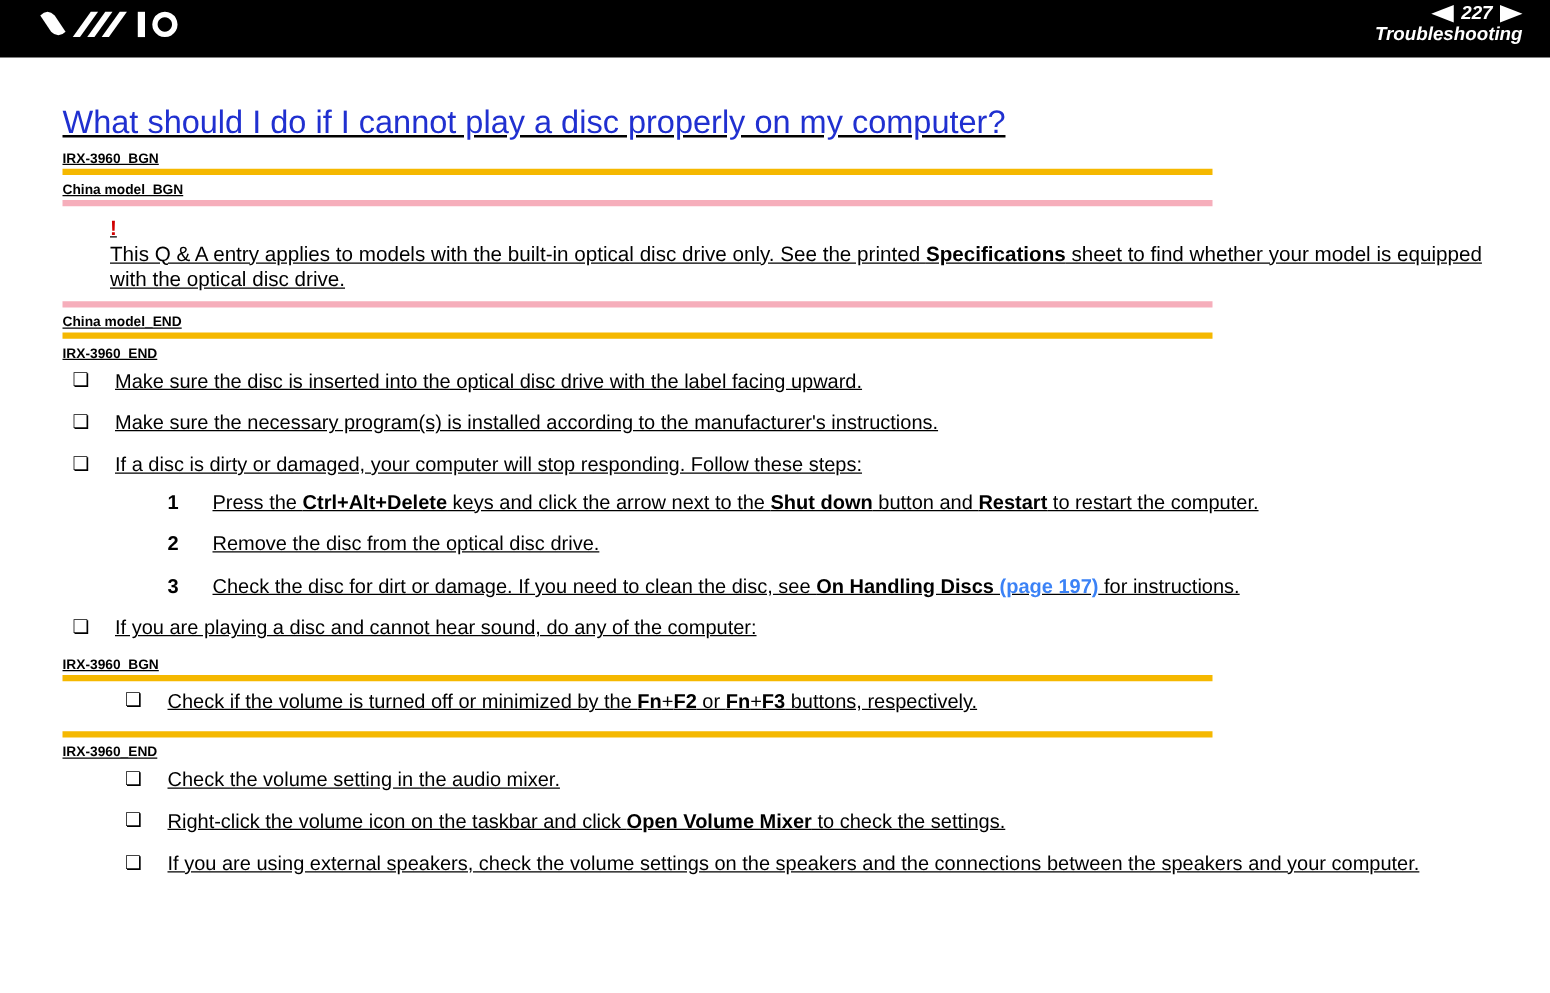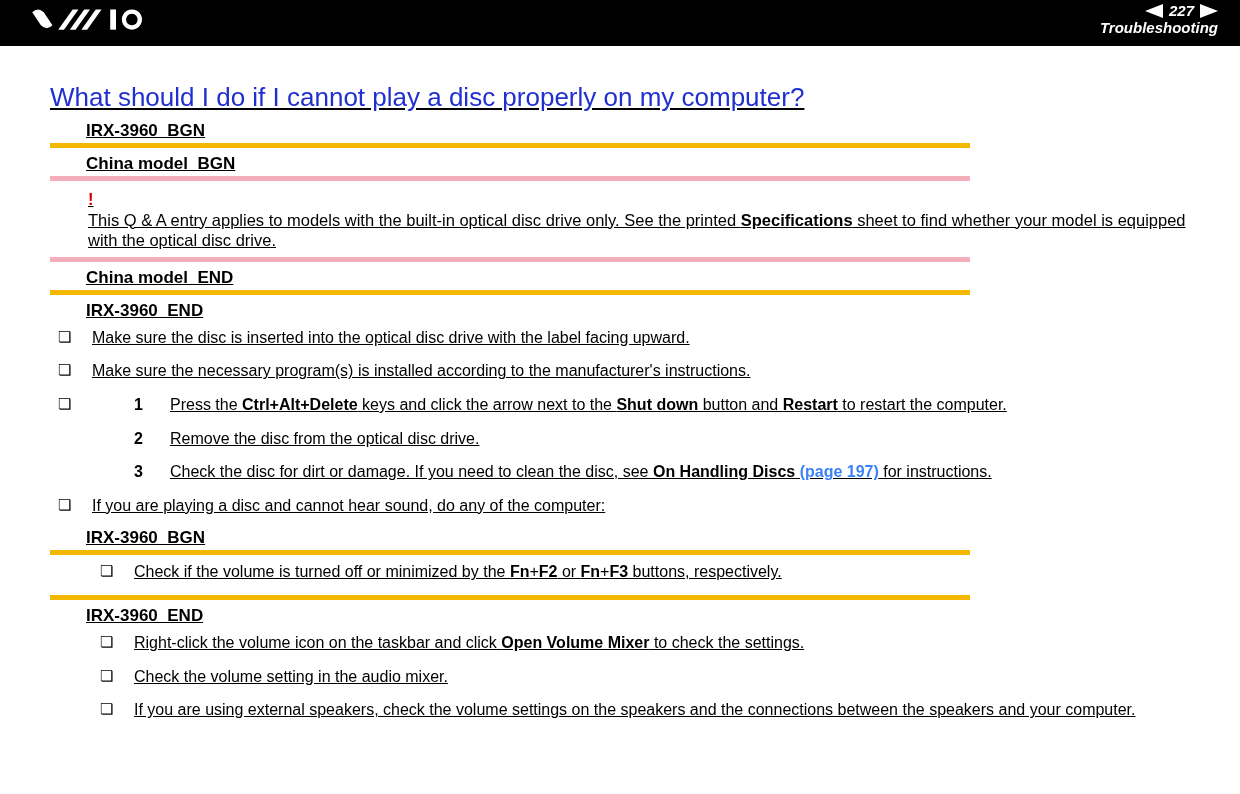--- a/index.html
+++ b/index.html
@@ -9,21 +9,21 @@
   .logo svg { height: 26px; }
   .header-right { position: absolute; right: 22px; top: 2px; text-align: right; font-style: italic; }
   .page-nav { display: flex; align-items: center; justify-content: flex-end; font-family: "Arial Narrow", Arial; text-align: center; }
   .tri { width: 0; height: 0; border-top: 7px solid transparent; border-bottom: 7px solid transparent; display: inline-block; }
   .tri-left { border-right: 18px solid #fff; margin-right: 4px; }
   .tri-right { border-left: 18px solid #fff; margin-left: 4px; }
   .page-num { font-weight: bold; font-style: italic; font-size: 15px; padding: 0 2px; }
   .section-name { font-weight: bold; font-size: 15px; margin-top: 0px; }
   .content { padding: 36px 50px 20px 50px; text-decoration: underline; }
   .title { color: #2030d0; font-size: 26px; font-weight: normal; font-family: Arial, sans-serif; margin-bottom: 8px; }
-  .tag-label { font-size: 17px; font-weight: bold; font-family: Arial, sans-serif; margin-left: 36px; }
+  .tag-label { font-size: 11px; font-weight: bold; font-family: Arial, sans-serif; }
   .bar { height: 5px; margin-top: 2px; margin-bottom: 6px; }
   .bar-yellow { background: #f5b800; width: 920px; }
   .bar-pink { background: #f6aebb; width: 920px; }
   .note-block { margin: 8px 0 6px 38px; font-family: "Arial Narrow", Arial, sans-serif; font-size: 16.5px; line-height: 1.25; }
   .note-block .bang { color: #d00000; font-weight: bold; }
   .note-block strong { font-weight: bold; }
   ul.bullets { list-style: none; margin: 6px 0 0 0; }
   ul.bullets > li { position: relative; padding-left: 42px; margin: 6px 0 12px 0; font-size: 16px; line-height: 1.35; }
   ul.bullets > li::before { content: "❏"; position: absolute; left: 8px; top: 0; font-size: 15px; }
   ol.steps { list-style: none; margin: 8px 0 8px 42px; }
@@ -72,21 +72,21 @@
   </div>
 
   <div class="bar bar-pink"></div>
   <div class="tag-label">China model_END</div>
   <div class="bar bar-yellow"></div>
   <div class="tag-label">IRX-3960_END</div>
 
   <ul class="bullets">
     <li><span>Make sure the disc is inserted into the optical disc drive with the label facing upward.</span></li>
     <li><span>Make sure the necessary program(s) is installed according to the manufacturer's instructions.</span></li>
-    <li>
+    <li><span>If a disc is dirty or damaged, your computer will stop responding. Follow these steps:</span>
       <ol class="steps">
         <li><span class="num">1</span>
           <span>Press the </span><strong>Ctrl+Alt+Delete</strong><span> keys and click the arrow next to the </span><strong>Shut down</strong><span> button and </span><strong>Restart</strong><span> to restart the computer.</span>
         </li>
         <li><span class="num">2</span>
           <span>Remove the disc from the optical disc drive.</span>
         </li>
         <li><span class="num">3</span>
           <span>Check the disc for dirt or damage. If you need to clean the disc, see </span><strong>On Handling Discs</strong><span class="link-ref"> (page 197)</span><span> for instructions.</span>
         </li>
@@ -104,21 +104,21 @@
         <span>Check if the volume is turned off or minimized by the </span><strong>Fn</strong><span>+</span><strong>F2</strong><span> or </span><strong>Fn</strong><span>+</span><strong>F3</strong><span> buttons, respectively.</span>
       </li>
     </ul>
   </div>
 
   <div class="bar bar-yellow"></div>
   <div class="tag-label">IRX-3960_END</div>
 
   <div class="sub-section">
     <ul class="bullets">
+      <li><span>Check the volume setting in the audio mixer.</span></li>
       <li>
         <span>Right-click the volume icon on the taskbar and click </span><strong>Open Volume Mixer</strong><span> to check the settings.</span>
       </li>
-      <li><span>Check the volume setting in the audio mixer.</span></li>
       <li><span>If you are using external speakers, check the volume settings on the speakers and the connections between the speakers and your computer.</span></li>
     </ul>
   </div>
 
 </div>
 
 </body></html>

